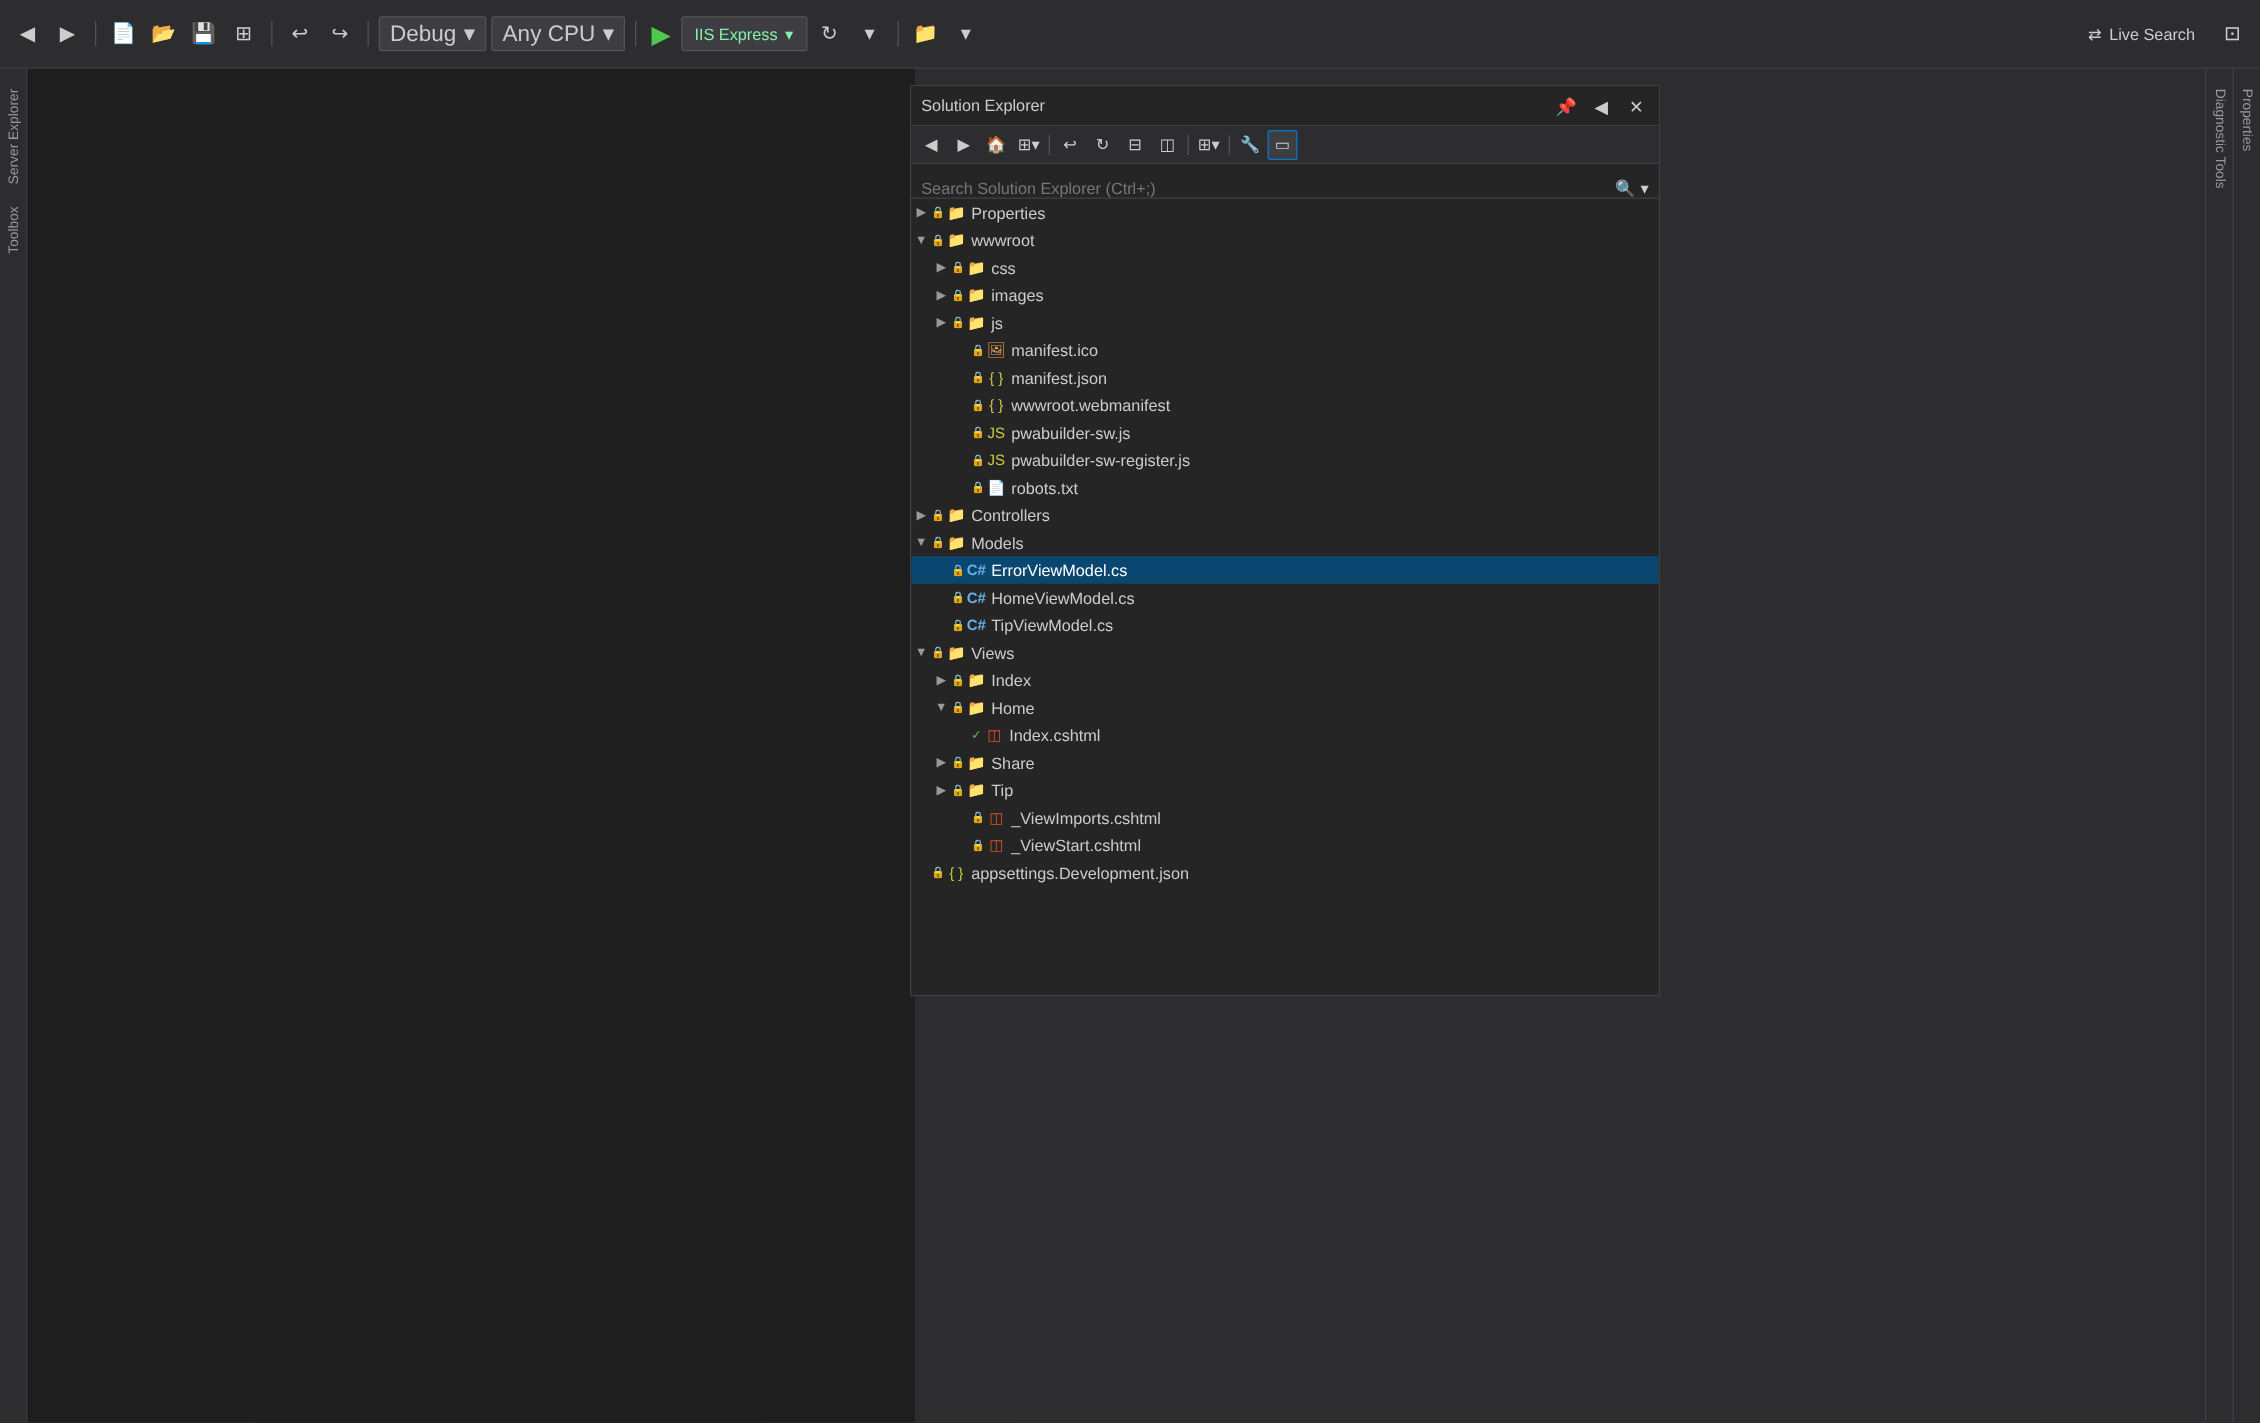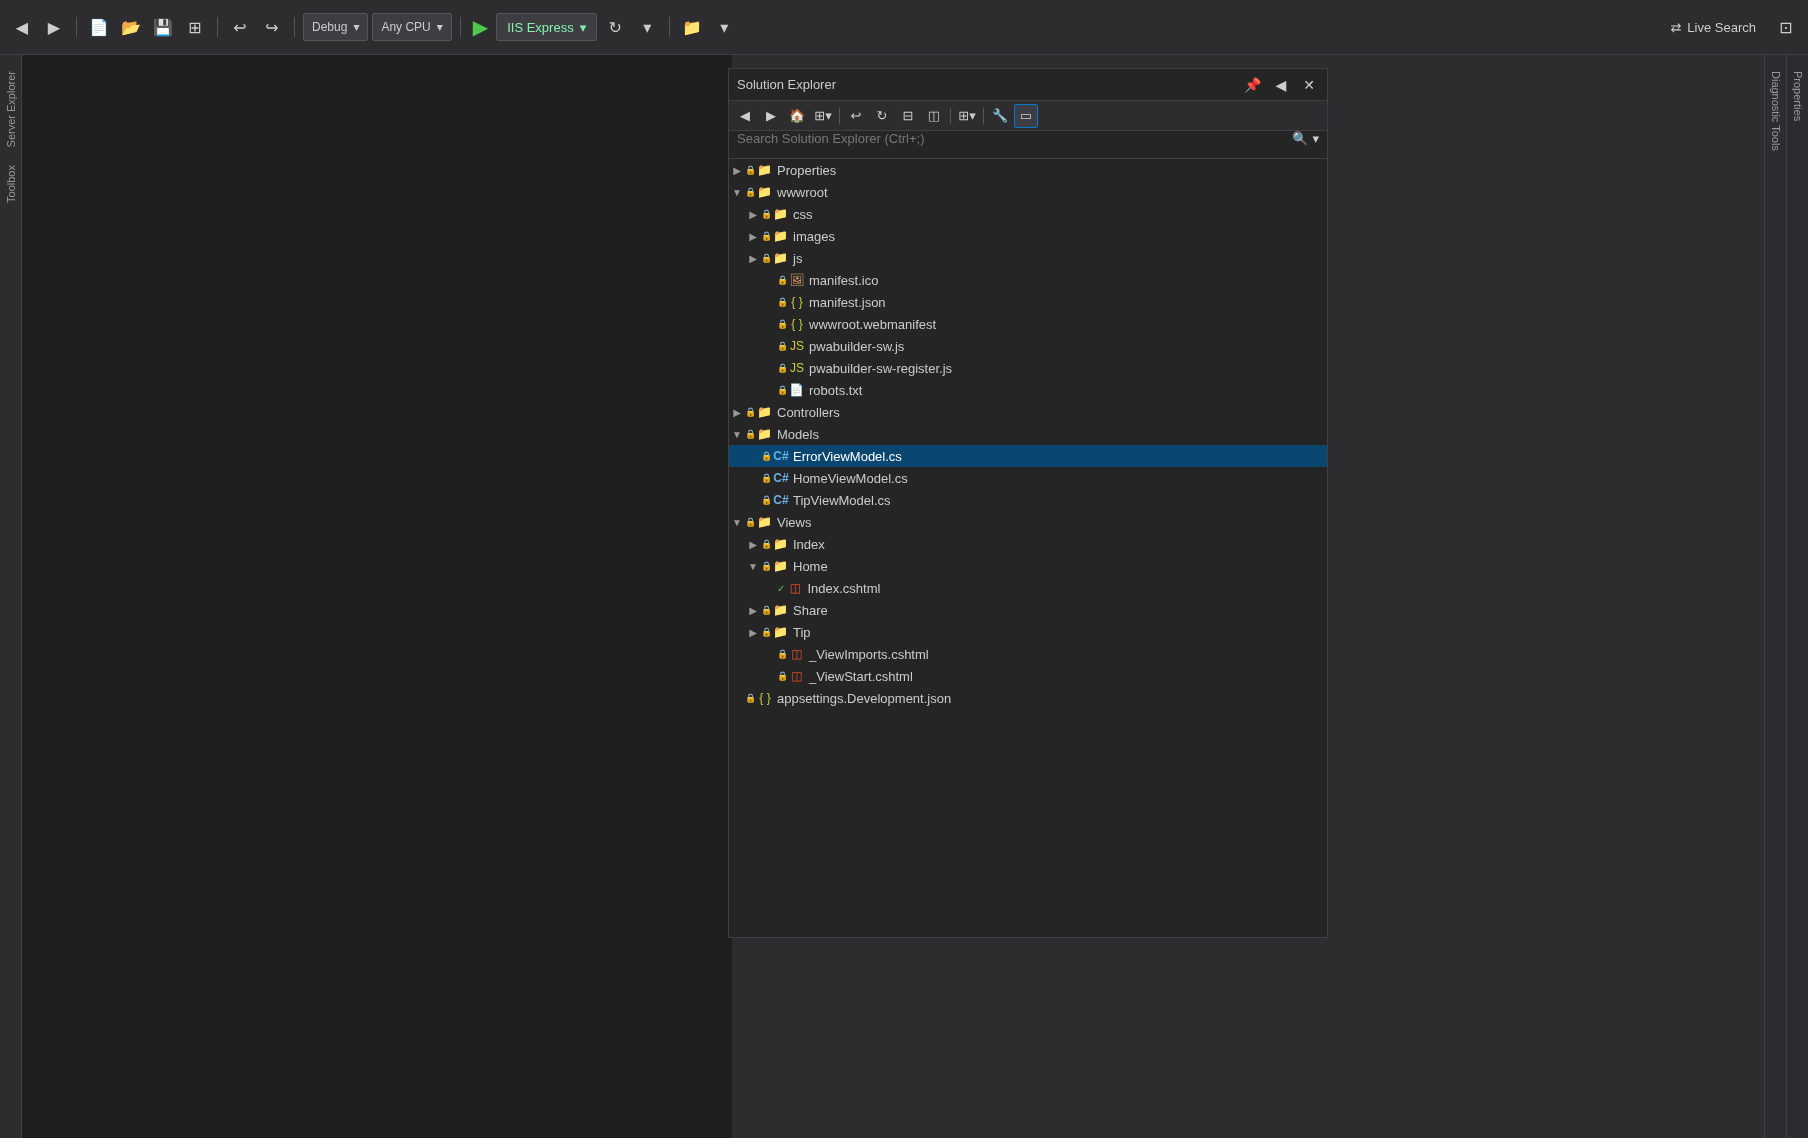--- a/index.html
+++ b/index.html
@@ -39,21 +39,21 @@
     .toolbar-separator { width: 1px; height: 20px; background: #555; margin: 0 4px; }
 
     .toolbar-dropdown {
       height: 28px;
       background: #3e3e42;
       border: 1px solid #555;
       color: #ccc;
       padding: 0 8px;
       cursor: pointer;
       display: flex; align-items: center; gap: 6px;
-      font-size: 12px;
+      font-size: 18px;
       border-radius: 2px;
     }
 
     .run-btn {
       background: transparent;
       border: none;
       color: #4ec94e;
       font-size: 20px;
       cursor: pointer;
       margin: 0 4px;
@@ -117,21 +117,21 @@
       width: 710px;
       bottom: 0;
       background: #1e1e1e;
     }
 
     
     .solution-explorer {
       position: absolute;
       left: 728px; top: 68px;
       width: 600px;
-      height: 870px;
+      height: 729px;
       background: #252526;
       border: 1px solid #3f3f46;
       display: flex;
       flex-direction: column;
     }
 
     .se-titlebar {
       height: 32px;
       background: #252526;
       border-bottom: 1px solid #3f3f46;
@@ -177,21 +177,21 @@
     .se-tb-btn.active {
       background: #3e3e42;
       border: 1px solid #007acc;
     }
     .se-tb-separator { width: 1px; height: 16px; background: #555; margin: 0 2px; }
 
     .se-search {
       height: 28px;
       border-bottom: 1px solid #3f3f46;
       display: flex;
-      align-items: flex-start;
+      align-items: flex-end;
       padding: 0 8px;
       gap: 4px;
     }
     .se-search input {
       flex: 1;
       background: transparent;
       border: none;
       color: #ccc;
       font-size: 13px;
       outline: none;

